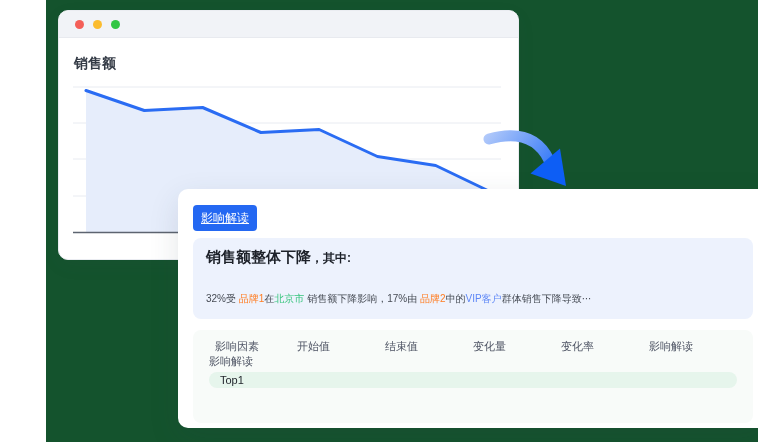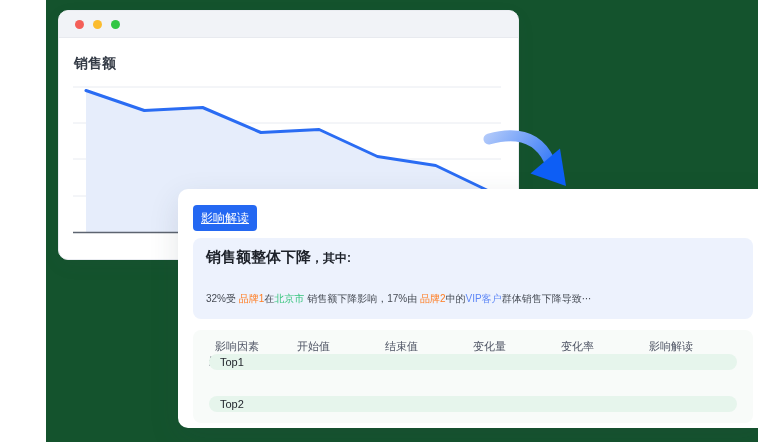--- a/index.html
+++ b/index.html
@@ -51,21 +51,21 @@
   .thead{
     position:absolute;left:16px;right:16px;top:9px;display:grid;
     grid-template-columns:repeat(6,1fr);font-size:11px;color:#4e5464;
   }
   .thead .th{}
   .thead .th:first-child{text-align:left;padding-left:6px;}
   .pill{
     position:absolute;left:16px;right:16px;height:16px;border-radius:8px;
     font-size:11px;line-height:16px;color:#23272e;padding-left:11px;box-sizing:border-box;
   }
-  .pill.r0{top:24px;} .pill.r1{top:66px;}
+  .pill.r0{top:42px;} .pill.r1{top:66px;}
   
   .arrow-svg{position:absolute;left:0;top:0;z-index:3;pointer-events:none;}
 </style>
 </head>
 <body>
 
 <div class="canvas">
 
   <div class="window">
     <div class="titlebar">
@@ -105,21 +105,20 @@
       <div class="thead">
         <span class="th">影响因素</span>
         <span class="th">开始值</span>
         <span class="th">结束值</span>
         <span class="th">变化量</span>
         <span class="th">变化率</span>
         <span class="th">影响解读</span>
         <span class="th">影响解读</span>
       </div>
       <div class="pill r0" style="background-color: rgb(230, 245, 236);">Top1</div>
-      <div class="pill r1" style="background-color: rgb(230, 245, 236);">Top2</div>
     </div>
   </div>
 
   <svg class="arrow-svg" width="758" height="442" viewBox="0 0 758 442">
     <defs>
       <linearGradient id="arrowGrad" gradientUnits="userSpaceOnUse" x1="443" y1="128" x2="520" y2="186">
         <stop offset="0" stop-color="#b4cbfa"></stop>
         <stop offset="1" stop-color="#0b5ef6"></stop>
       </linearGradient>
     </defs>

